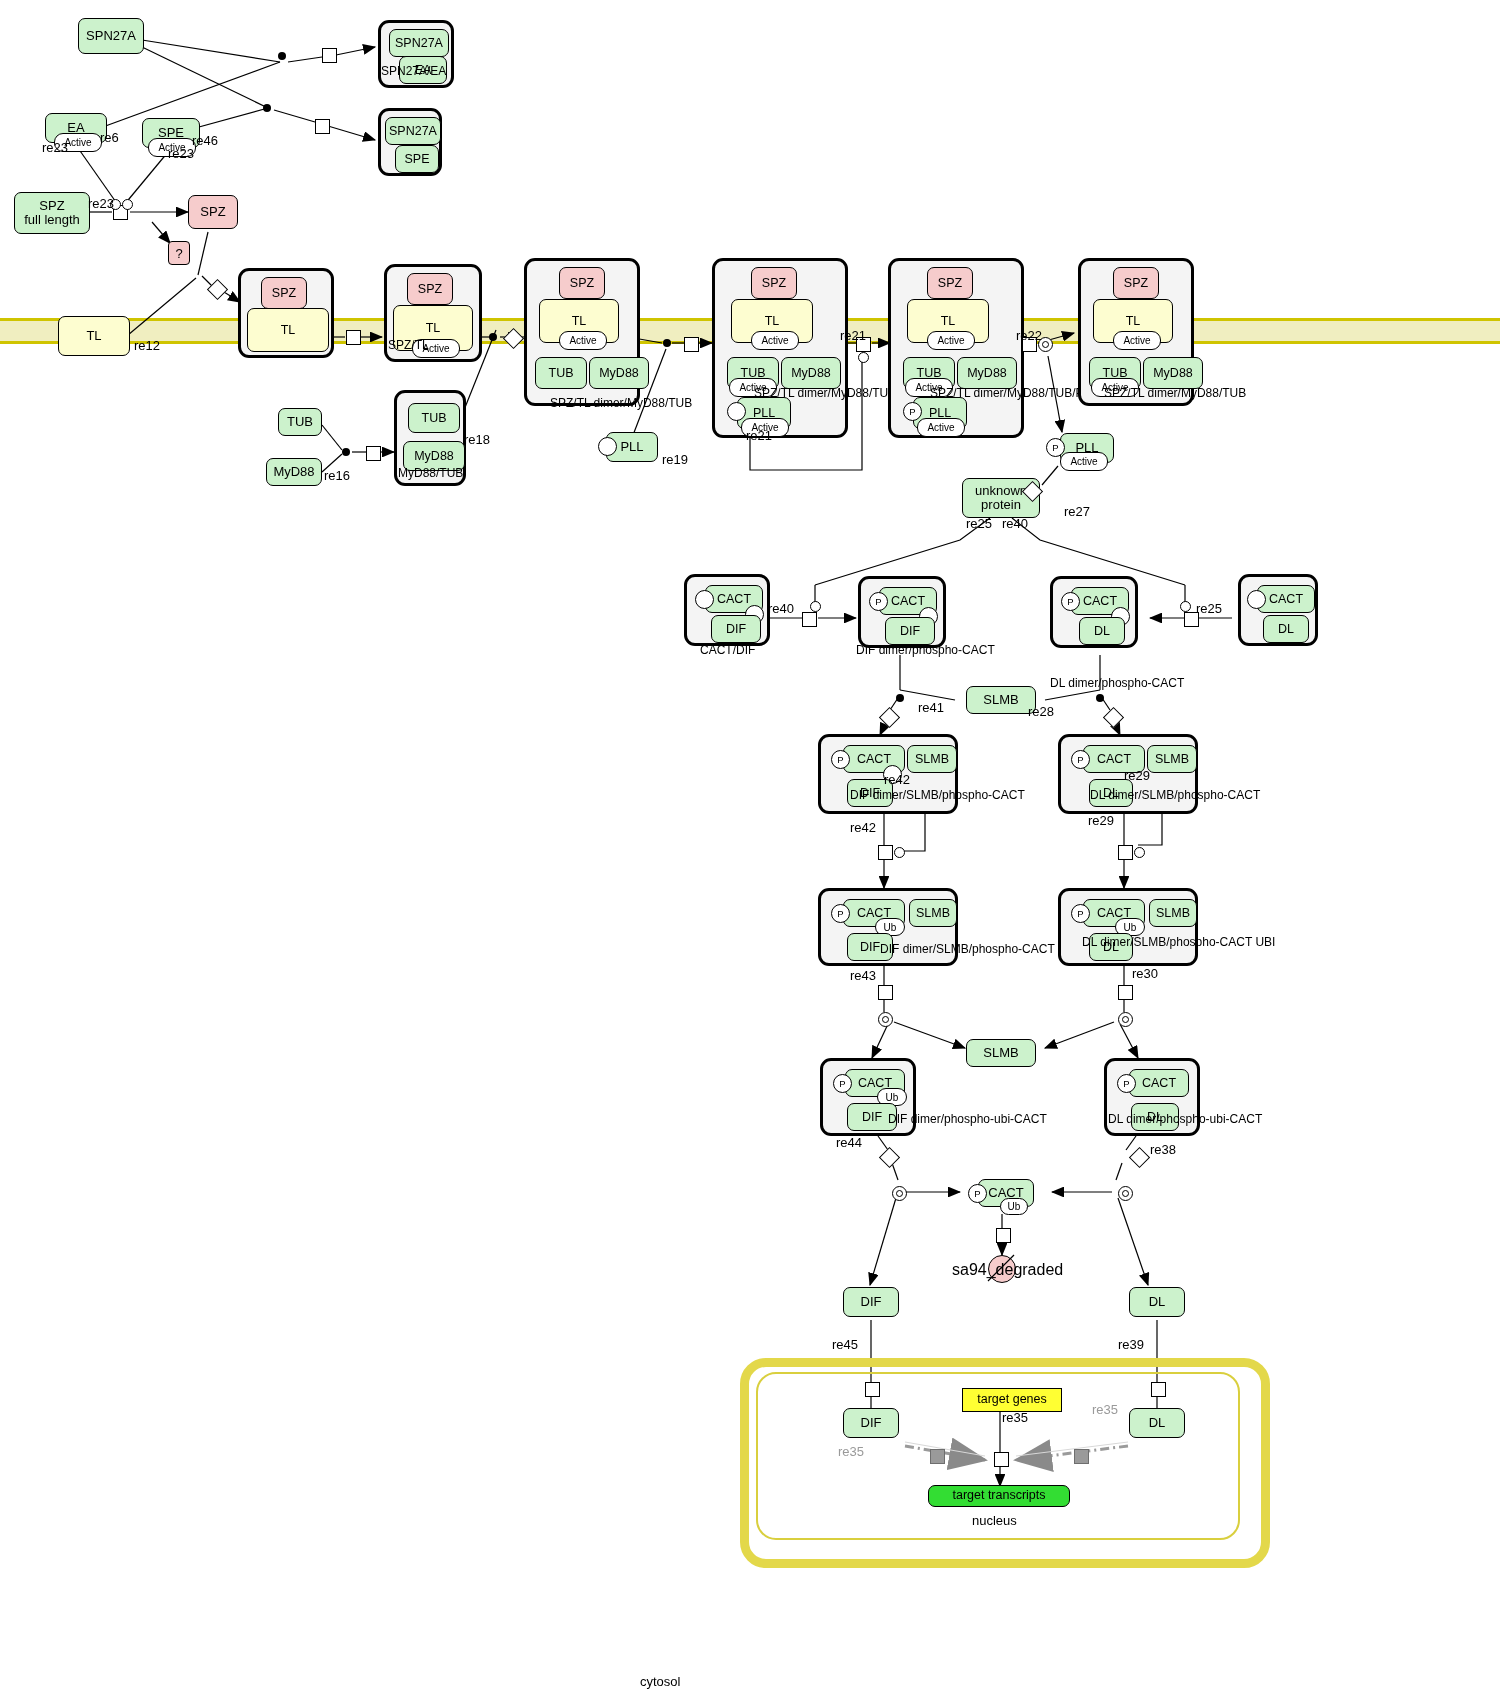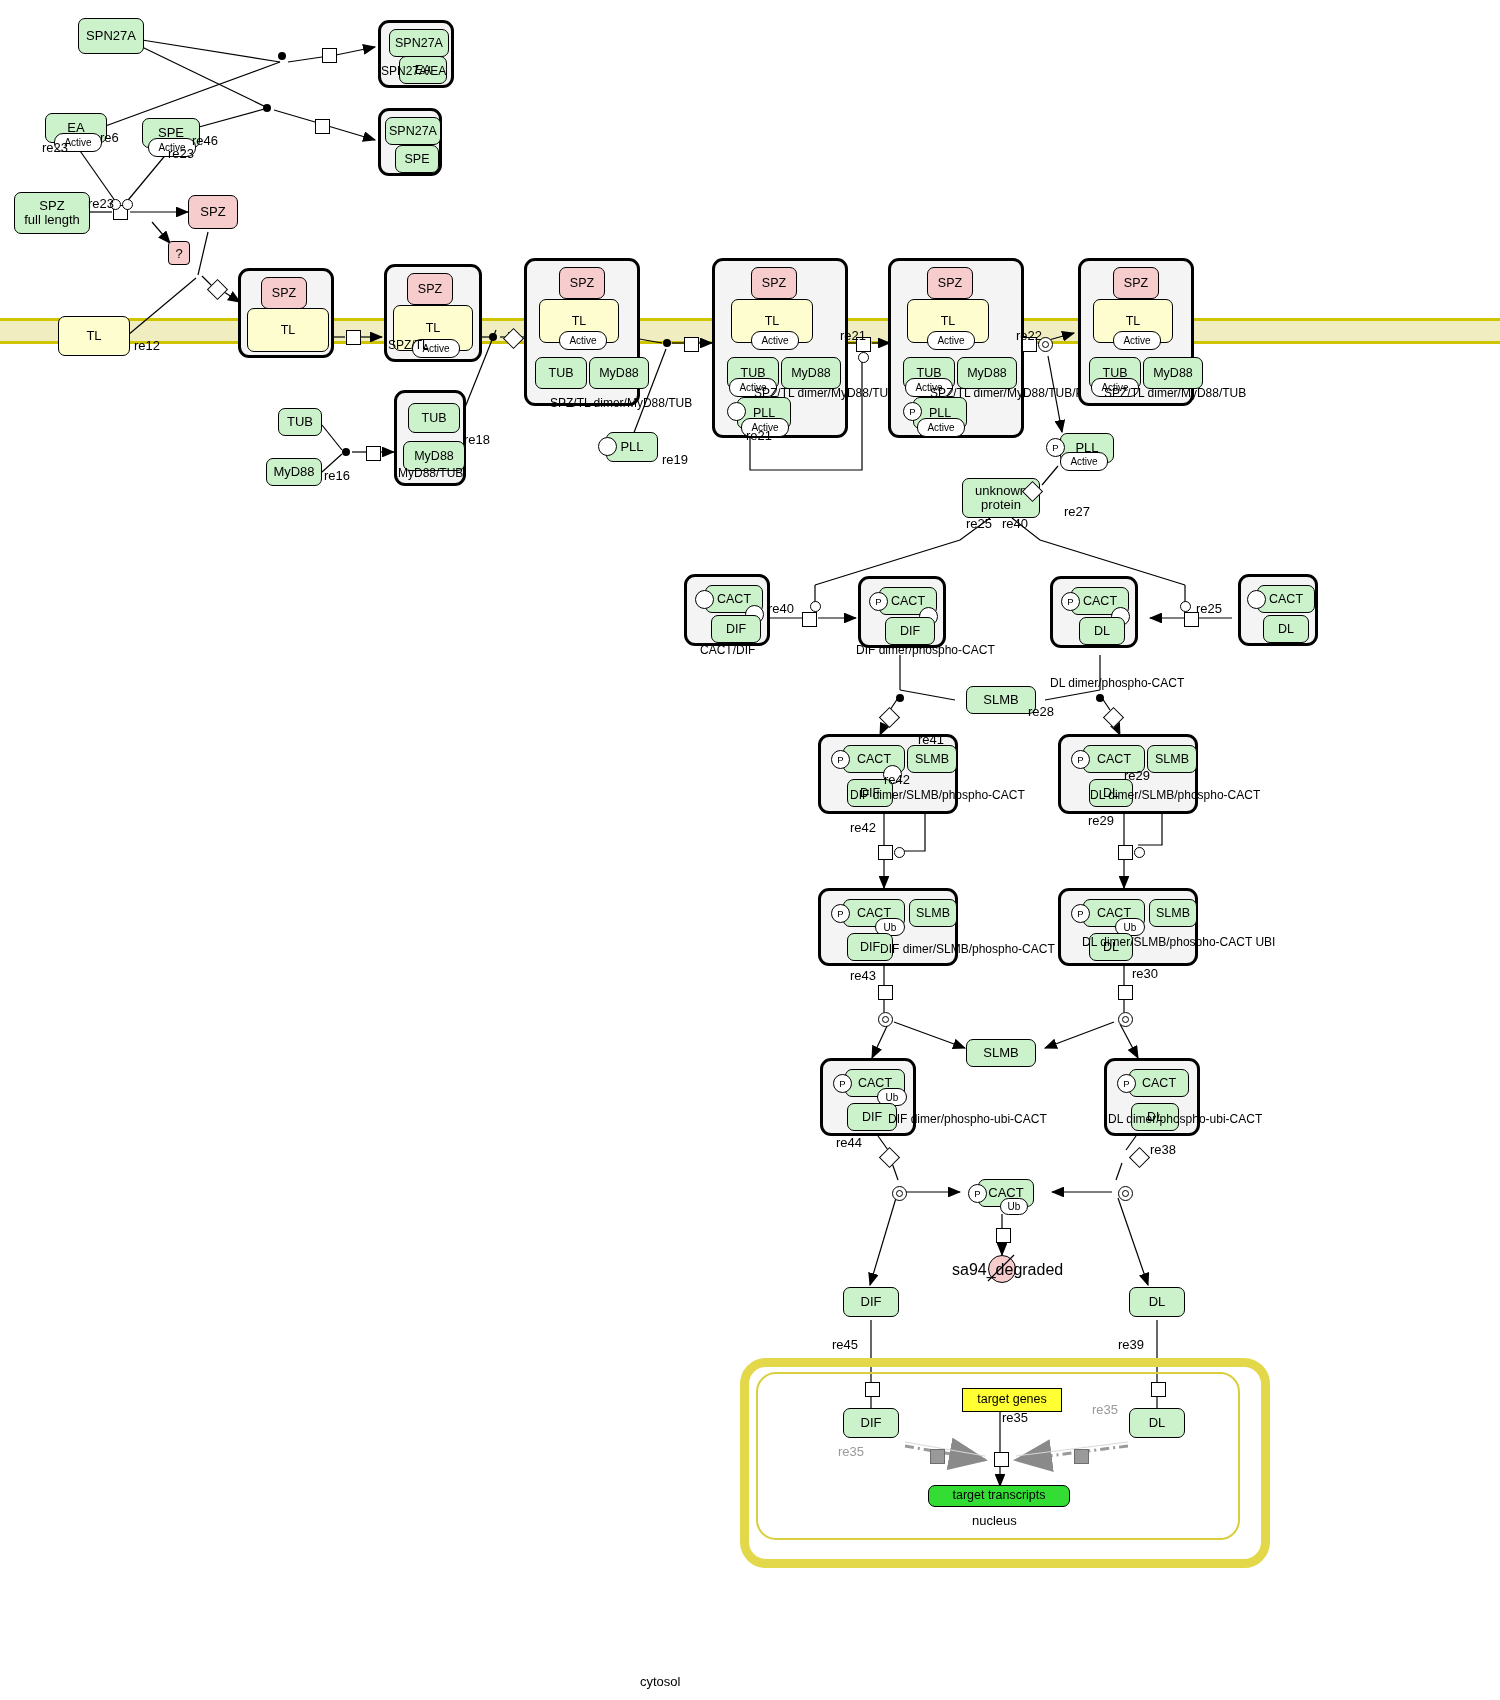--- a/index.html
+++ b/index.html
@@ -700,21 +700,21 @@
   <div class="reactionlabel" style="left:464px;top:432px;"><span>re18</span></div>
   <div class="reactionlabel" style="left:662px;top:452px;"><span>re19</span></div>
   <div class="reactionlabel" style="left:840px;top:328px;"><span>re21</span></div>
   <div class="reactionlabel" style="left:746px;top:428px;"><span>re21</span></div>
   <div class="reactionlabel" style="left:1016px;top:328px;"><span>re22</span></div>
   <div class="reactionlabel" style="left:1064px;top:460px;margin-top:44px;"><span>re27</span></div>
   <div class="reactionlabel" style="left:966px;top:516px;"><span>re25</span></div>
   <div class="reactionlabel" style="left:1196px;top:601px;"><span>re25</span></div>
   <div class="reactionlabel" style="left:1002px;top:516px;"><span>re40</span></div>
   <div class="reactionlabel" style="left:768px;top:601px;"><span>re40</span></div>
-  <div class="reactionlabel" style="left:918px;top:732px;"><span>re41</span></div>
+  <div class="reactionlabel" style="left:918px;top:700px;"><span>re41</span></div>
   <div class="reactionlabel" style="left:1028px;top:704px;"><span>re28</span></div>
   <div class="reactionlabel" style="left:884px;top:772px;"><span>re42</span></div>
   <div class="reactionlabel" style="left:850px;top:820px;"><span>re42</span></div>
   <div class="reactionlabel" style="left:1124px;top:768px;"><span>re29</span></div>
   <div class="reactionlabel" style="left:1088px;top:813px;"><span>re29</span></div>
   <div class="reactionlabel" style="left:850px;top:968px;"><span>re43</span></div>
   <div class="reactionlabel" style="left:1132px;top:966px;"><span>re30</span></div>
   <div class="reactionlabel" style="left:836px;top:1135px;"><span>re44</span></div>
   <div class="reactionlabel" style="left:1150px;top:1142px;"><span>re38</span></div>
   <div class="reactionlabel" style="left:832px;top:1337px;"><span>re45</span></div>

